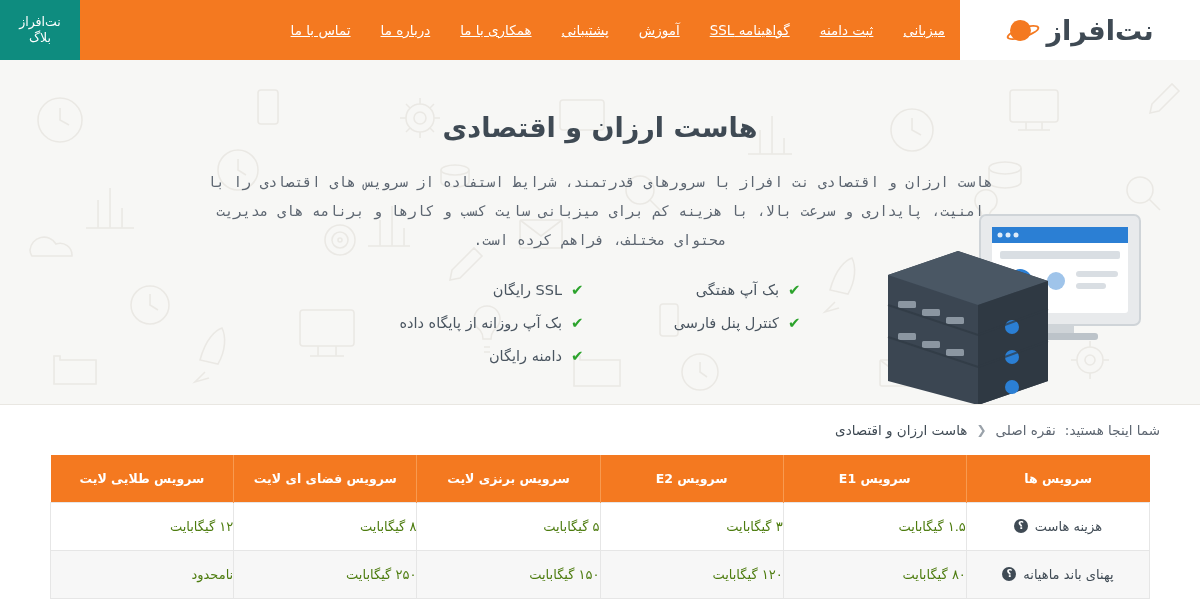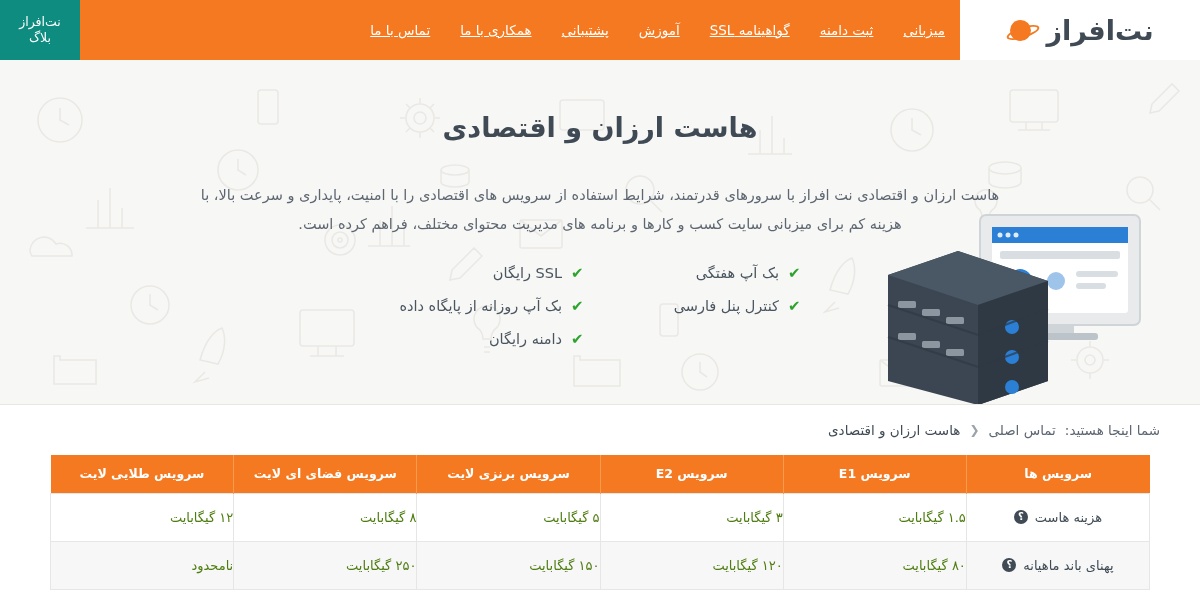--- a/index.html
+++ b/index.html
@@ -76,23 +76,23 @@
     position: relative; z-index: 2;
     width: 1200px; height: 345px;
     padding: 0 40px;
   }
   .hero-title {
     text-align: center; color: #3f4a54;
     font-size: 27px; font-weight: bold;
     padding-top: 52px;
   }
   .hero-desc {
-    margin: 38px auto 0 auto; max-width: 820px;
+    margin: 26px auto 0 auto; max-width: 820px;
     text-align: center; color: #5d6671;
-    font-size: 14.5px; line-height: 2;
+    font-size: 14.5px; line-height: 2; font-family: Liberation Mono, monospace;
   }
   .features {
     margin-top: 26px;
     display: flex; justify-content: center; gap: 90px;
     direction: rtl;
   }
   .feat-col { display: flex; flex-direction: column; gap: 17px; }
   .feat-col.right { align-items: flex-start; }
   .feat-row {
     display: flex; align-items: center; gap: 9px;
@@ -127,21 +127,21 @@
     width: 1100px; margin: 0 auto;
     direction: rtl;
   }
   table.plans {
     width: 1100px; border-collapse: collapse;
     table-layout: fixed;
   }
   table.plans th {
     background: #f47920; color: #ffffff;
     font-size: 12.5px; font-weight: bold;
-    height: 38px; text-align: center;
+    height: 47px; text-align: center;
     border-left: 1px solid #f89a50;
     white-space: nowrap;
   }
   table.plans th:last-child { border-left: none; }
   table.plans td {
     height: 48px; 
     font-size: 13px; color: #4d7c0f;
     border: 1px solid #e6e6e6;
     background: #ffffff;
   }
@@ -188,20 +188,23 @@
       <span>گواهینامه SSL</span>
     </div>
     <div class="nav-item">
       <span>آموزش</span>
     </div>
     <div class="nav-item">
       <span>پشتیبانی</span>
     </div>
     <div class="nav-item">
       <span>همکاری با ما</span>
+    </div>
+    <div class="nav-item">
+      <span>درباره ما</span>
     </div>
     <div class="nav-item">
       <span>تماس با ما</span>
     </div>
   </div>
 
   <div class="blog-box">
     <span>نت‌افراز بلاگ</span>
   </div>
 </div>
@@ -346,21 +349,21 @@
     <circle cx="132" cy="152" r="7" fill="#2b7fd4"></circle>
     <circle cx="132" cy="182" r="7" fill="#2b7fd4"></circle>
     <path d="M8 100 L98 130 L168 104" stroke="#2f3943" stroke-width="2" fill="none" opacity="0.7"></path>
     <path d="M8 132 L98 162 L168 136" stroke="#2f3943" stroke-width="2" fill="none" opacity="0.7"></path>
   </svg>
 </div>
 
 <div class="breadcrumb-bar">
   <div class="breadcrumb">
     <span>شما اینجا هستید:</span>
-    <span class="crumb-link">تماس اصلی</span>
+    <span class="crumb-link">نقره اصلی</span>
     <span class="crumb-sep">❮</span>
     <span class="crumb-current">هاست ارزان و اقتصادی</span>
   </div>
 </div>
 
 <div class="table-wrap">
   <table class="plans">
     <thead>
       <tr>
         <th>سرویس ها</th>

